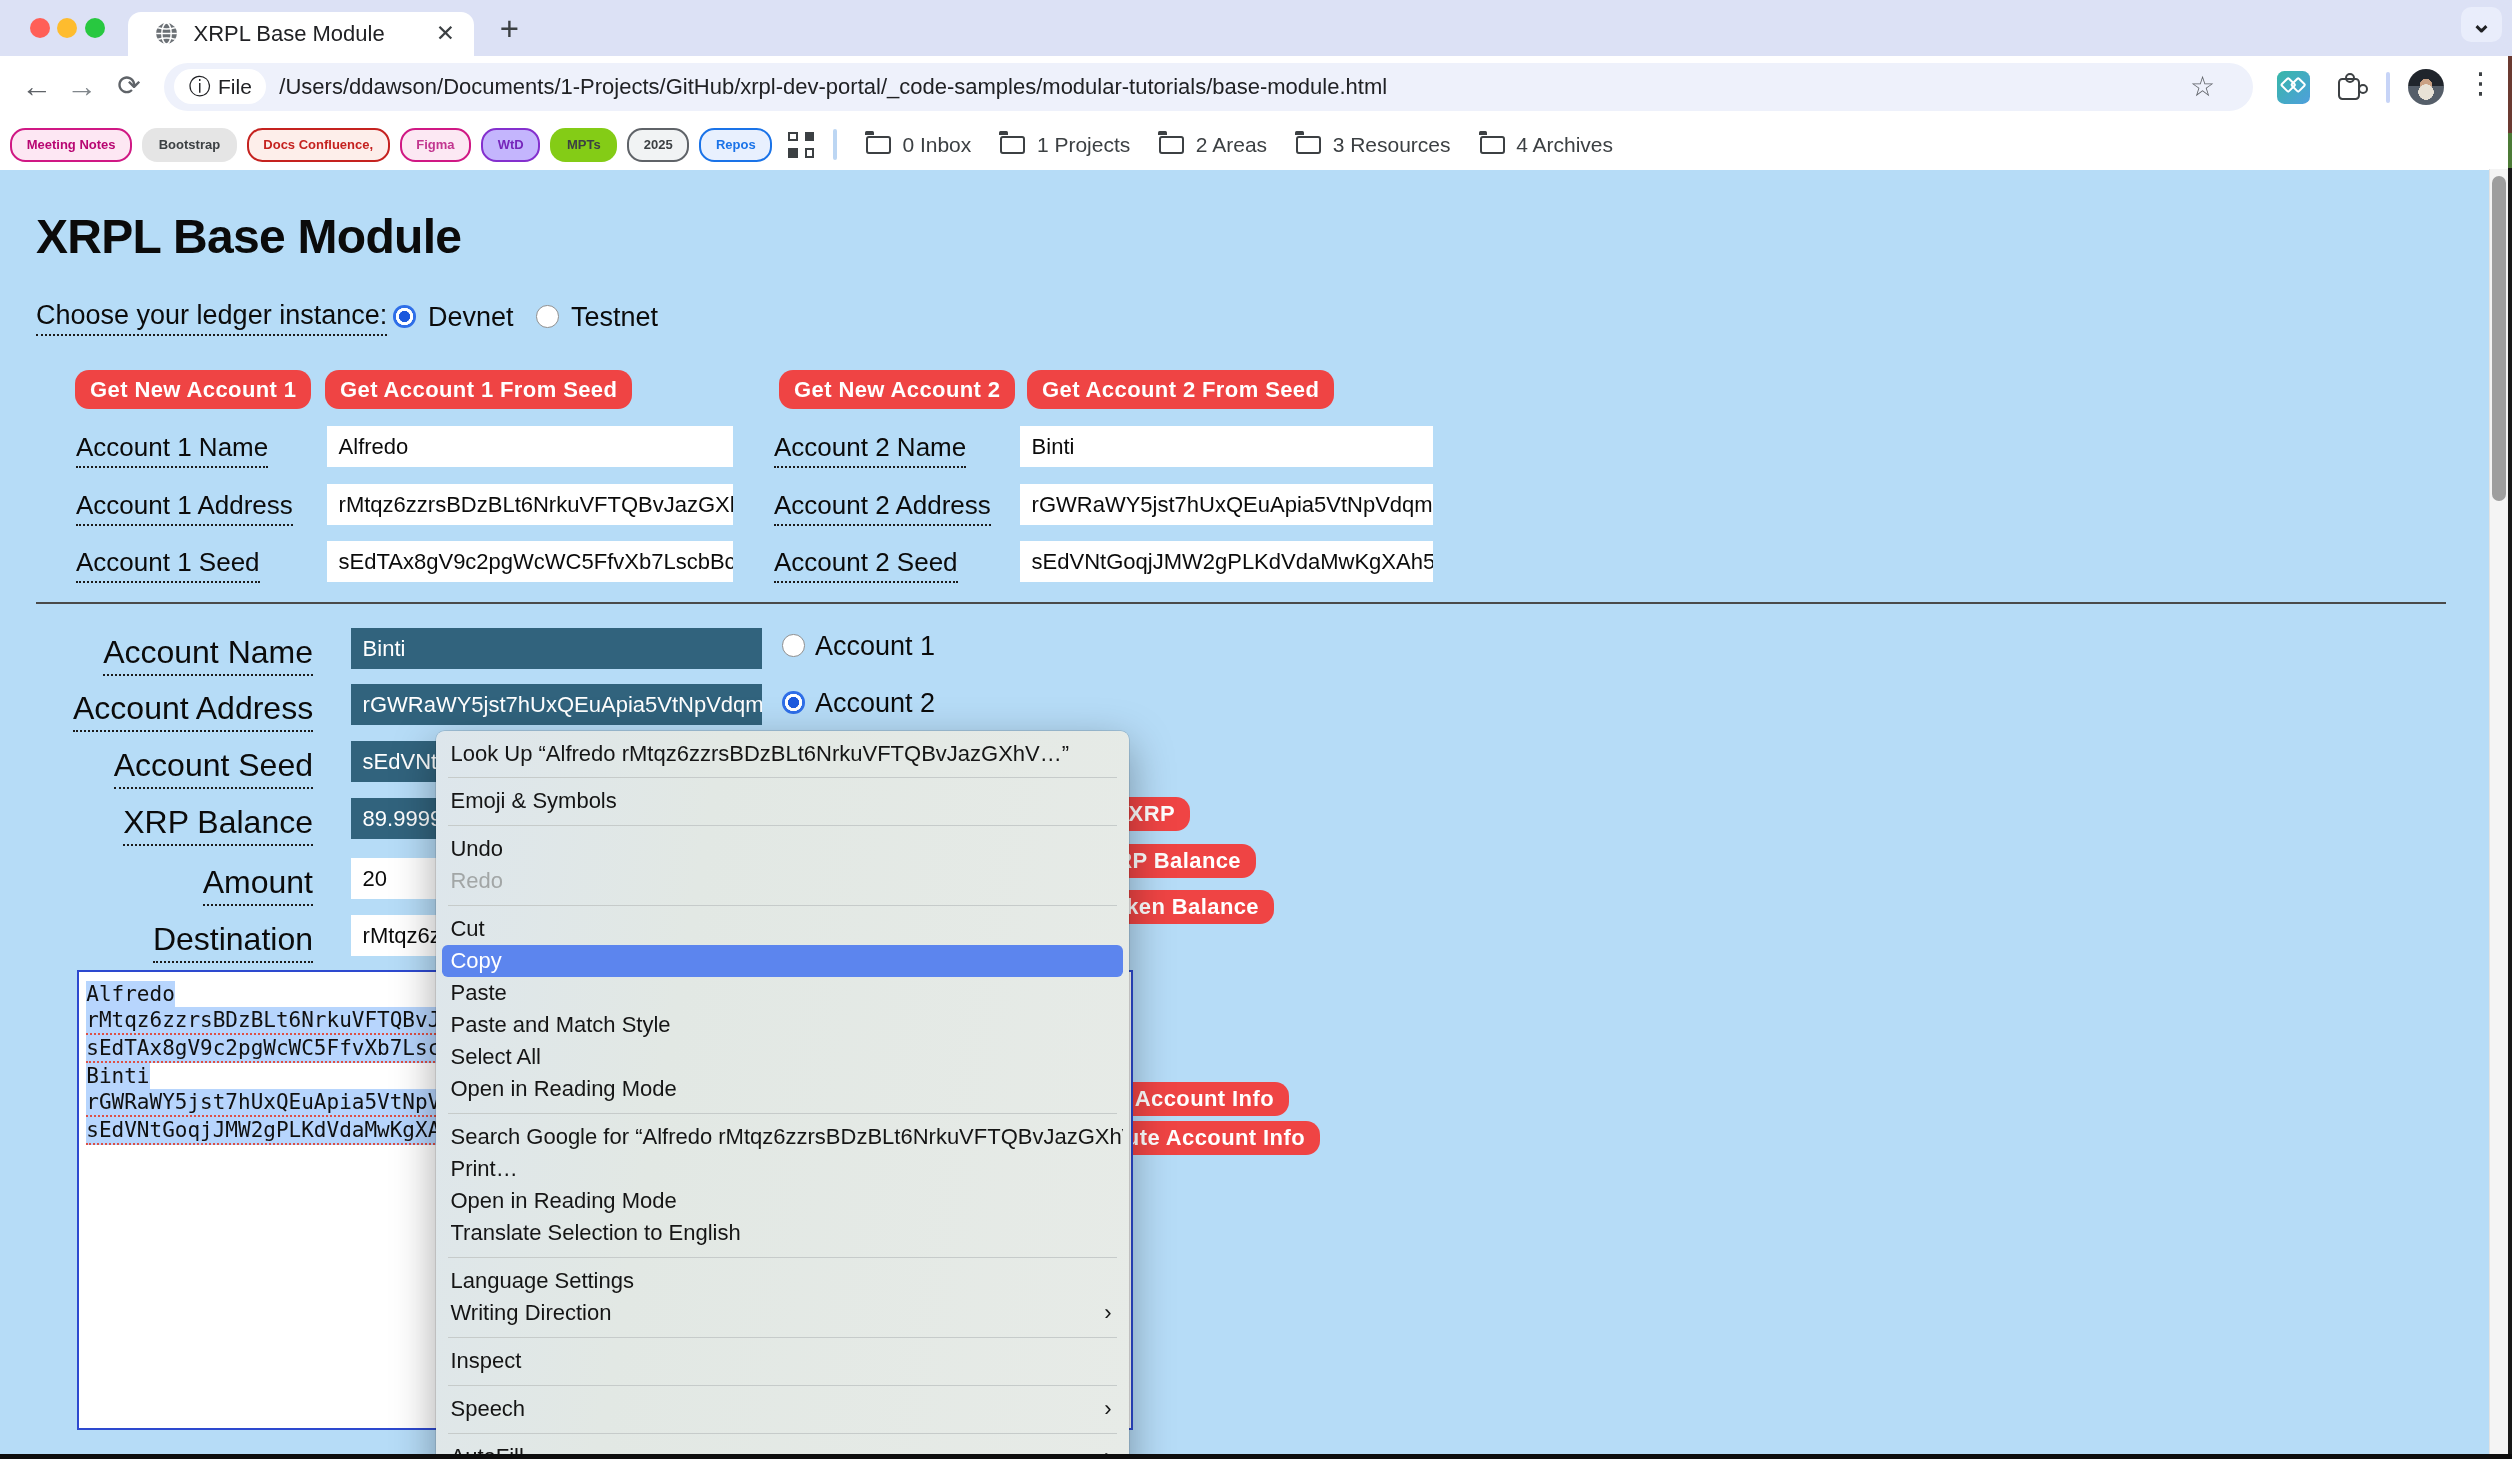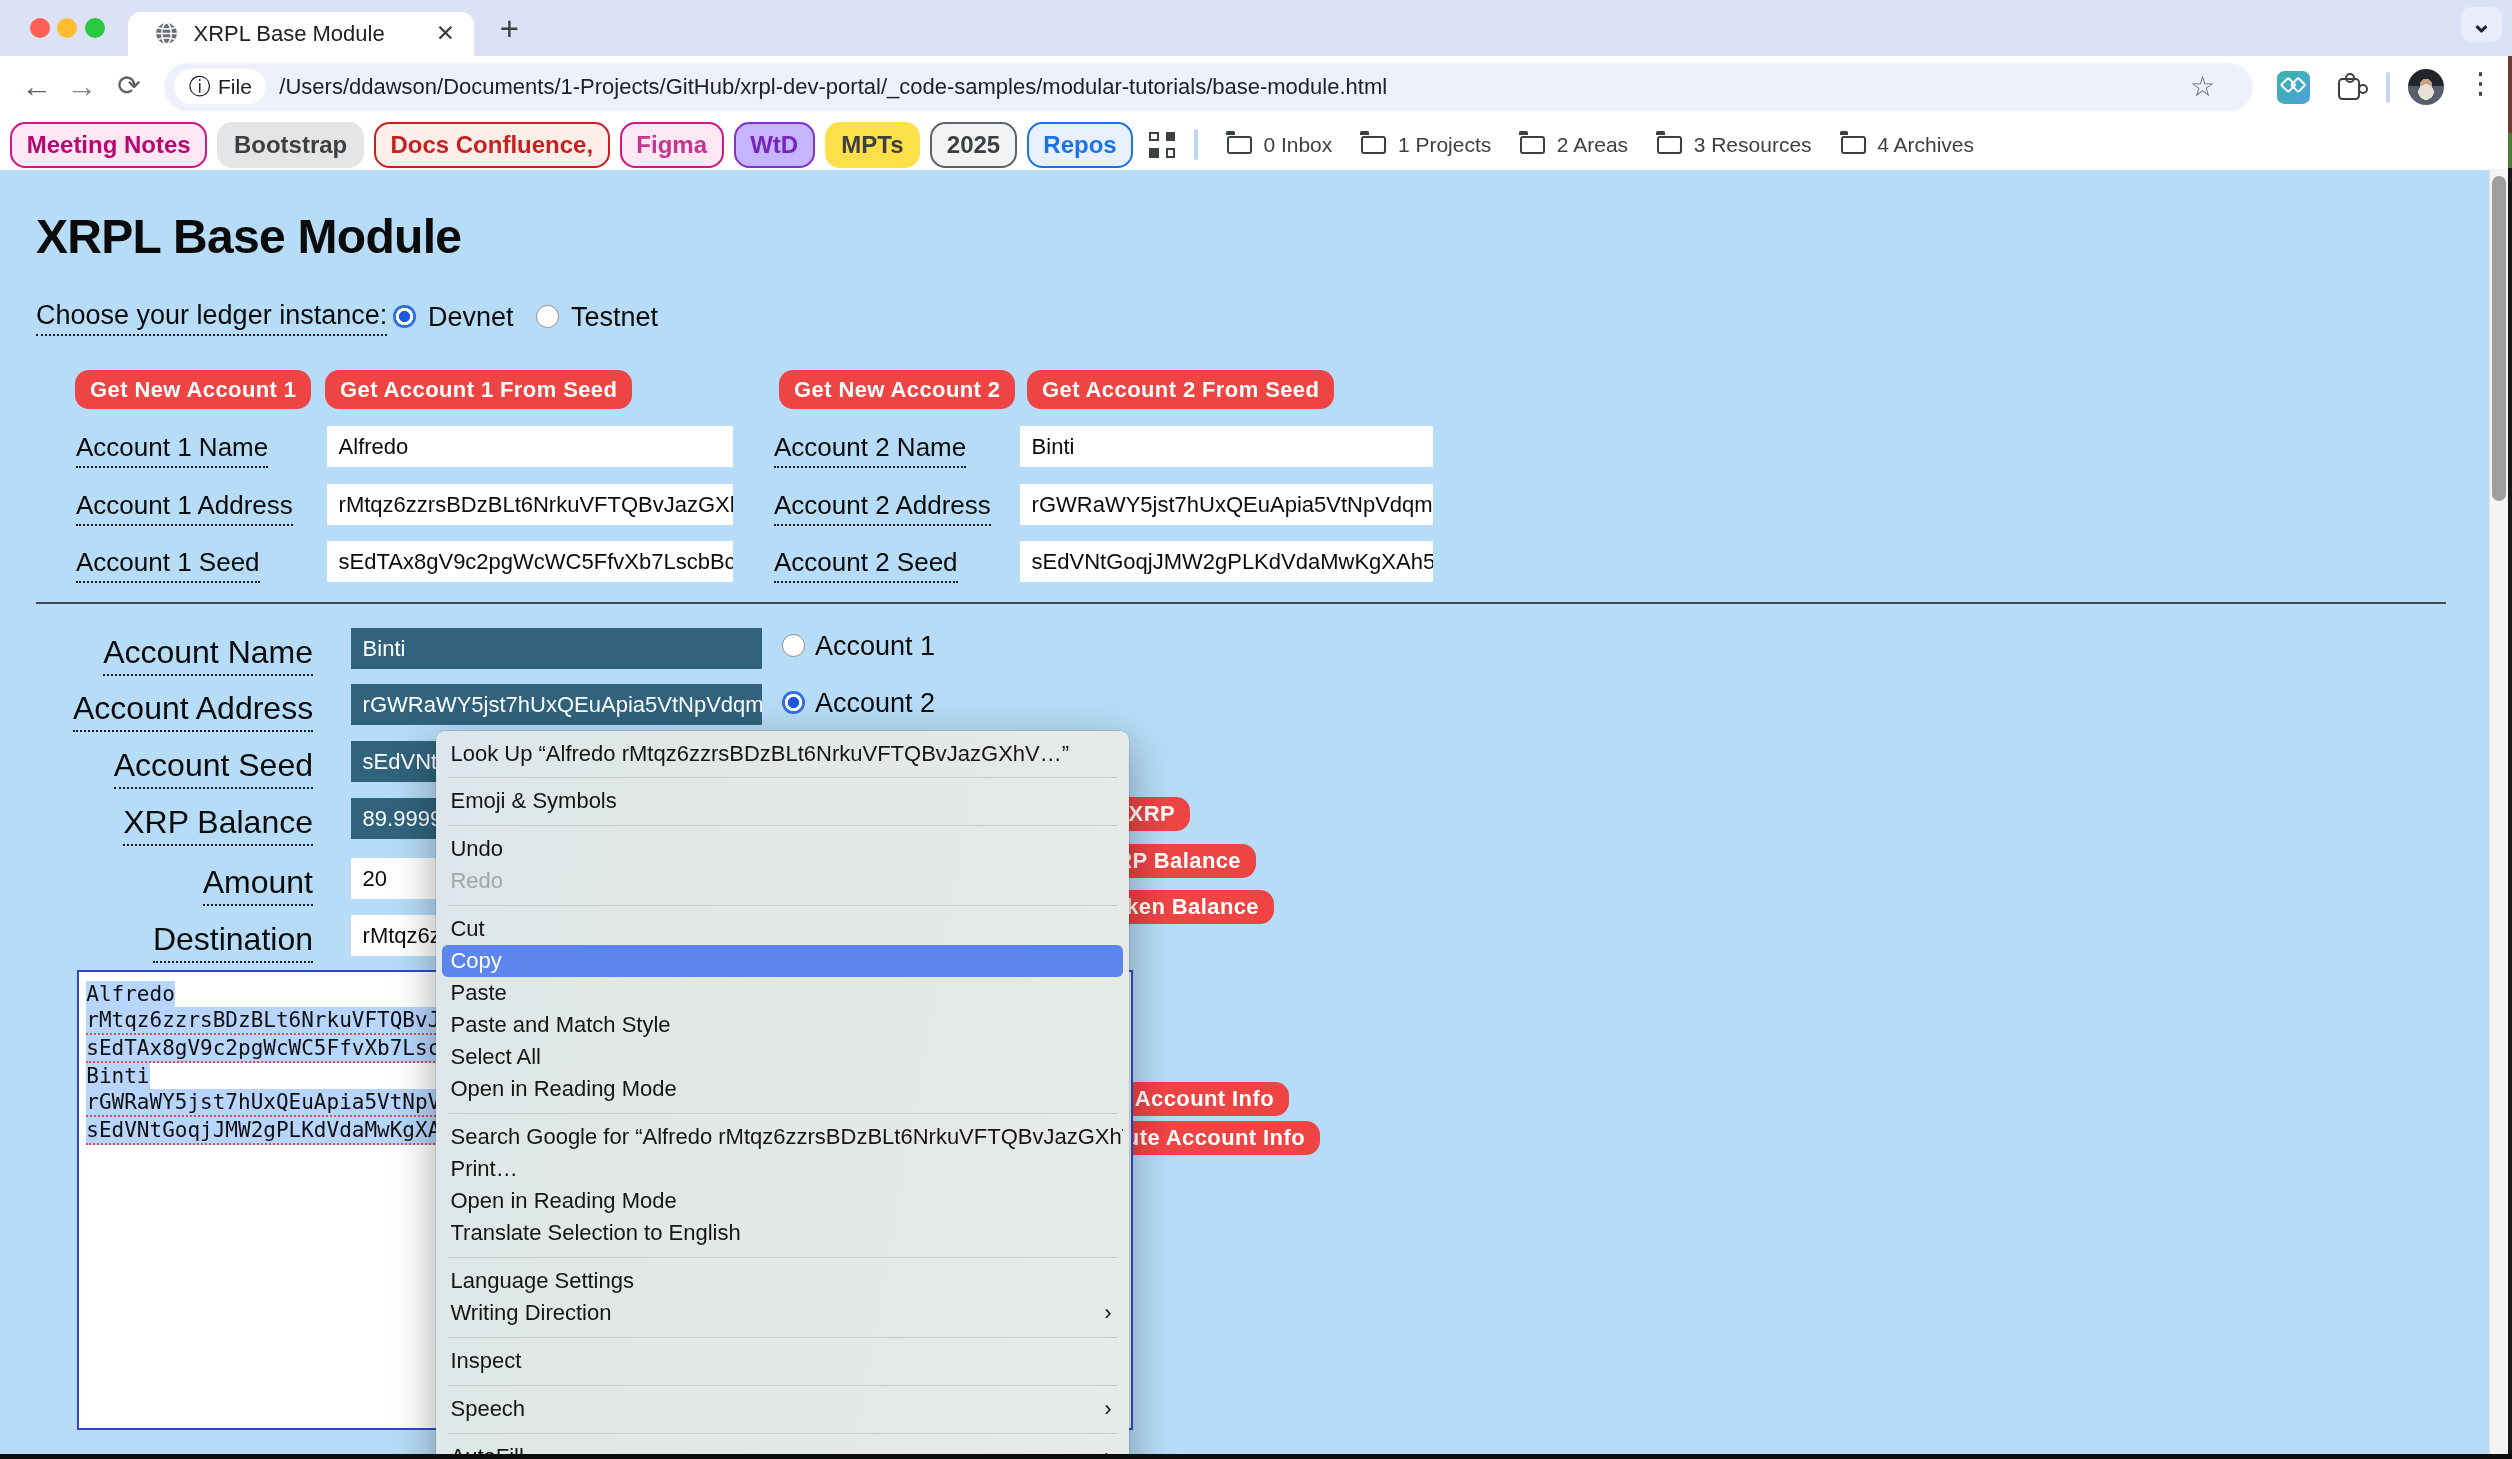--- a/index.html
+++ b/index.html
@@ -35,21 +35,21 @@
   .puzzle .bump-t { position:absolute; left:10.2px; top:0.7px; width:10.2px; height:10.2px; border-radius:50%; border:2.9px solid #3c4043; background:#fff; }
   .puzzle .bump-r { position:absolute; right:-2.2px; top:11.6px; width:10.2px; height:10.2px; border-radius:50%; border:2.9px solid #3c4043; background:#fff; }
   .tb-sep { position:absolute; left:2386px; top:16px; width:3.6px; height:31px; border-radius:2.2px; background:#c7d4f7; }
   .avatar { position:absolute; left:2408px; top:13px; width:36px; height:36px; border-radius:50%; overflow:hidden;
             background:radial-gradient(circle at 50% 64%, #e8e2d6 0 26%, transparent 27%),
                        radial-gradient(circle at 50% 44%, #caa184 0 22%, transparent 23%),
                        linear-gradient(180deg,#20252c 0 46%, #555e69 46% 100%); }
   .kebab { position:absolute; left:2466px; top:10.2px; font-size:29px; color:#3c4043; width:29px; text-align:center; }
 
   .bookmarks { position:absolute; left:0; top:119px; width:2512px; height:51px; background:#fff; display:flex; align-items:center; }
-  .bm-pill { height:46px; border-radius:15.3px; display:flex; align-items:center; padding:0 14.5px; margin-left:10.2px; font-size:24px; font-weight:600; border:2.2px solid transparent; white-space:nowrap; }
+  .bm-pill { height:34px; border-radius:15.3px; display:flex; align-items:center; padding:0 14.5px; margin-left:10.2px; font-size:13px; font-weight:600; border:2.2px solid transparent; white-space:nowrap; }
   .grid-ic { width:26px; height:26px; margin-left:16px; position:relative; flex:0 0 auto; }
   .grid-ic i { position:absolute; width:9.5px; height:9.5px; border:2.9px solid #3c4043; }
   .grid-ic i.f { background:#3c4043; }
   .grid-ic .q1{left:0;top:0;} .grid-ic .q2{right:0;top:0;} .grid-ic .q3{left:0;bottom:0;} .grid-ic .q4{right:0;bottom:0;}
   .bm-sep { width:3.6px; height:31px; background:#bcd6f3; border-radius:2.2px; margin-left:19px; }
   .bm-folder { display:flex; align-items:center; margin-left:29px; font-size:21px; color:#3c4043; white-space:nowrap; }
   .folder-ic { width:25px; height:18px; border:2.9px solid #3c4043; border-radius:2.9px; margin-right:11.6px; position:relative; }
   .folder-ic::before { content:""; position:absolute; left:-2.9px; top:-6.5px; width:8.7px; height:3.6px; background:#3c4043; border-radius:1.5px 1.5px 0 0; }
 
   
@@ -138,21 +138,21 @@
     <div class="kebab">⋮</div>
   </div>
 
   <div class="bookmarks">
     <span style="display:flex;align-items:center;">
         <div class="bm-pill" style="color: rgb(184, 6, 114); background: rgb(253, 231, 243); border-color: rgb(208, 24, 132);">Meeting Notes</div>
         <div class="bm-pill" style="color: rgb(60, 64, 67); background: #e5e5e5; border-color: transparent;">Bootstrap</div>
         <div class="bm-pill" style="color: rgb(197, 34, 31); background: rgb(253, 238, 234); border-color: rgb(197, 34, 31);">Docs Confluence,</div>
         <div class="bm-pill" style="color: rgb(194, 54, 143); background: rgb(252, 232, 243); border-color: rgb(208, 24, 132);">Figma</div>
         <div class="bm-pill" style="color: rgb(118, 38, 187); background: #c4b5fd; border-color: rgb(132, 48, 206);">WtD</div>
-        <div class="bm-pill" style="color: rgb(60, 64, 67); background: #fde047; border-color: transparent;">MPTs</div>
+        <div class="bm-pill" style="color: rgb(60, 64, 67); background: #84cc16; border-color: transparent;">MPTs</div>
         <div class="bm-pill" style="color: rgb(60, 64, 67); background: rgb(241, 243, 244); border-color: rgb(95, 99, 104);">2025</div>
         <div class="bm-pill" style="color: rgb(26, 115, 232); background: rgb(232, 240, 254); border-color: rgb(26, 115, 232);">Repos</div>
       </span>
     <span class="grid-ic">
       <i class="q1"></i>
         <i class="q2 f"></i>
         <i class="q3 f"></i>
         <i class="q4"></i>
     </span>
     <span class="bm-sep"></span>

